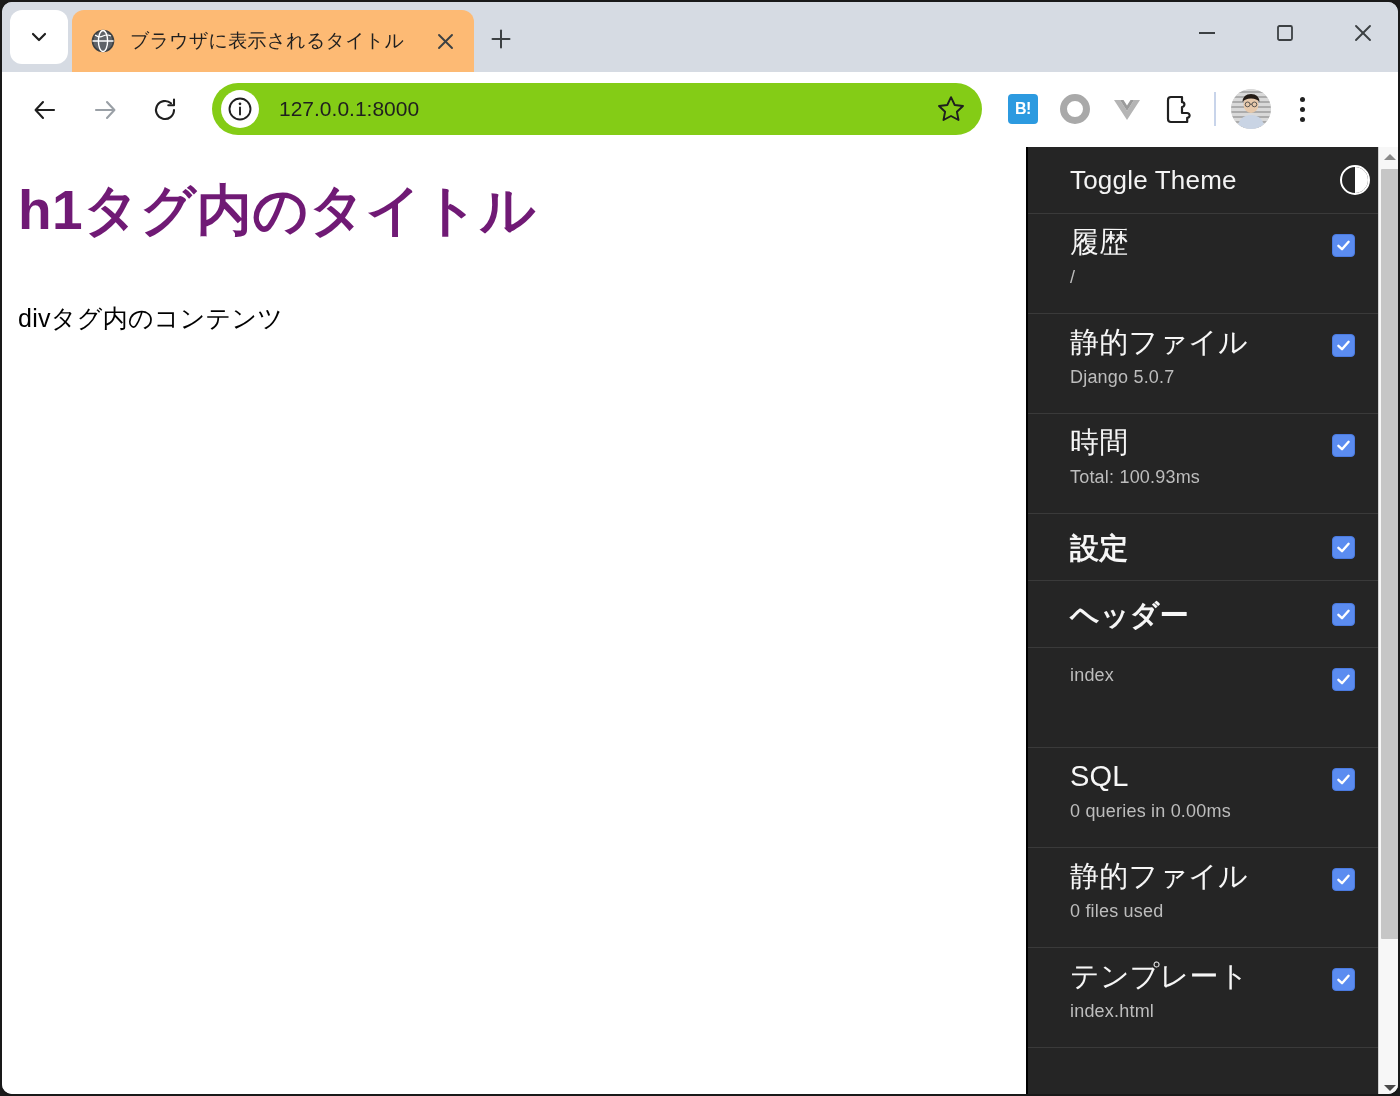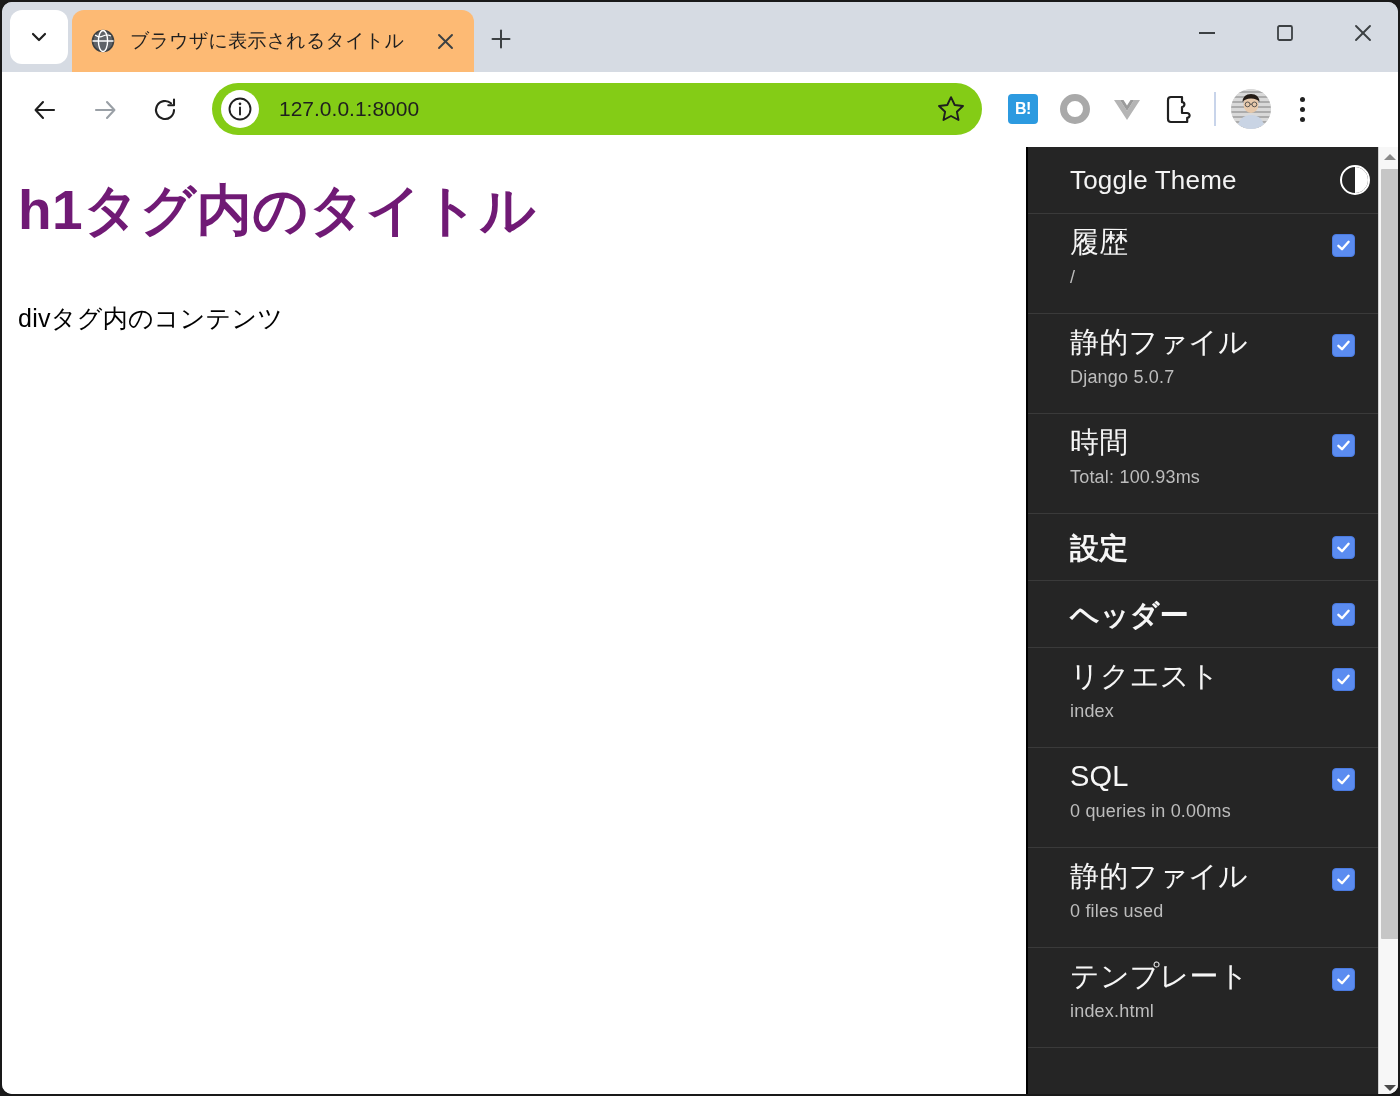--- a/index.html
+++ b/index.html
@@ -551,21 +551,20 @@
               <div class="ddt-check-wrap">
                 <div class="checkbox">
                   <svg width="15" height="15" viewBox="0 0 15 15">
                     <path d="M2.4 7.8 L6 11.2 L12.6 3.8" fill="none" stroke="#ffffff" stroke-width="2.4" stroke-linecap="round" stroke-linejoin="round"></path>
                   </svg>
                 </div>
               </div>
             </div>
             <div class="ddt-panel with-sub">
               <div class="ddt-panel-texts">
-                <div class="ddt-title">リクエスト</div>
                 <div class="ddt-sub">index</div>
               </div>
               <div class="ddt-check-wrap">
                 <div class="checkbox">
                   <svg width="15" height="15" viewBox="0 0 15 15">
                     <path d="M2.4 7.8 L6 11.2 L12.6 3.8" fill="none" stroke="#ffffff" stroke-width="2.4" stroke-linecap="round" stroke-linejoin="round"></path>
                   </svg>
                 </div>
               </div>
             </div>

